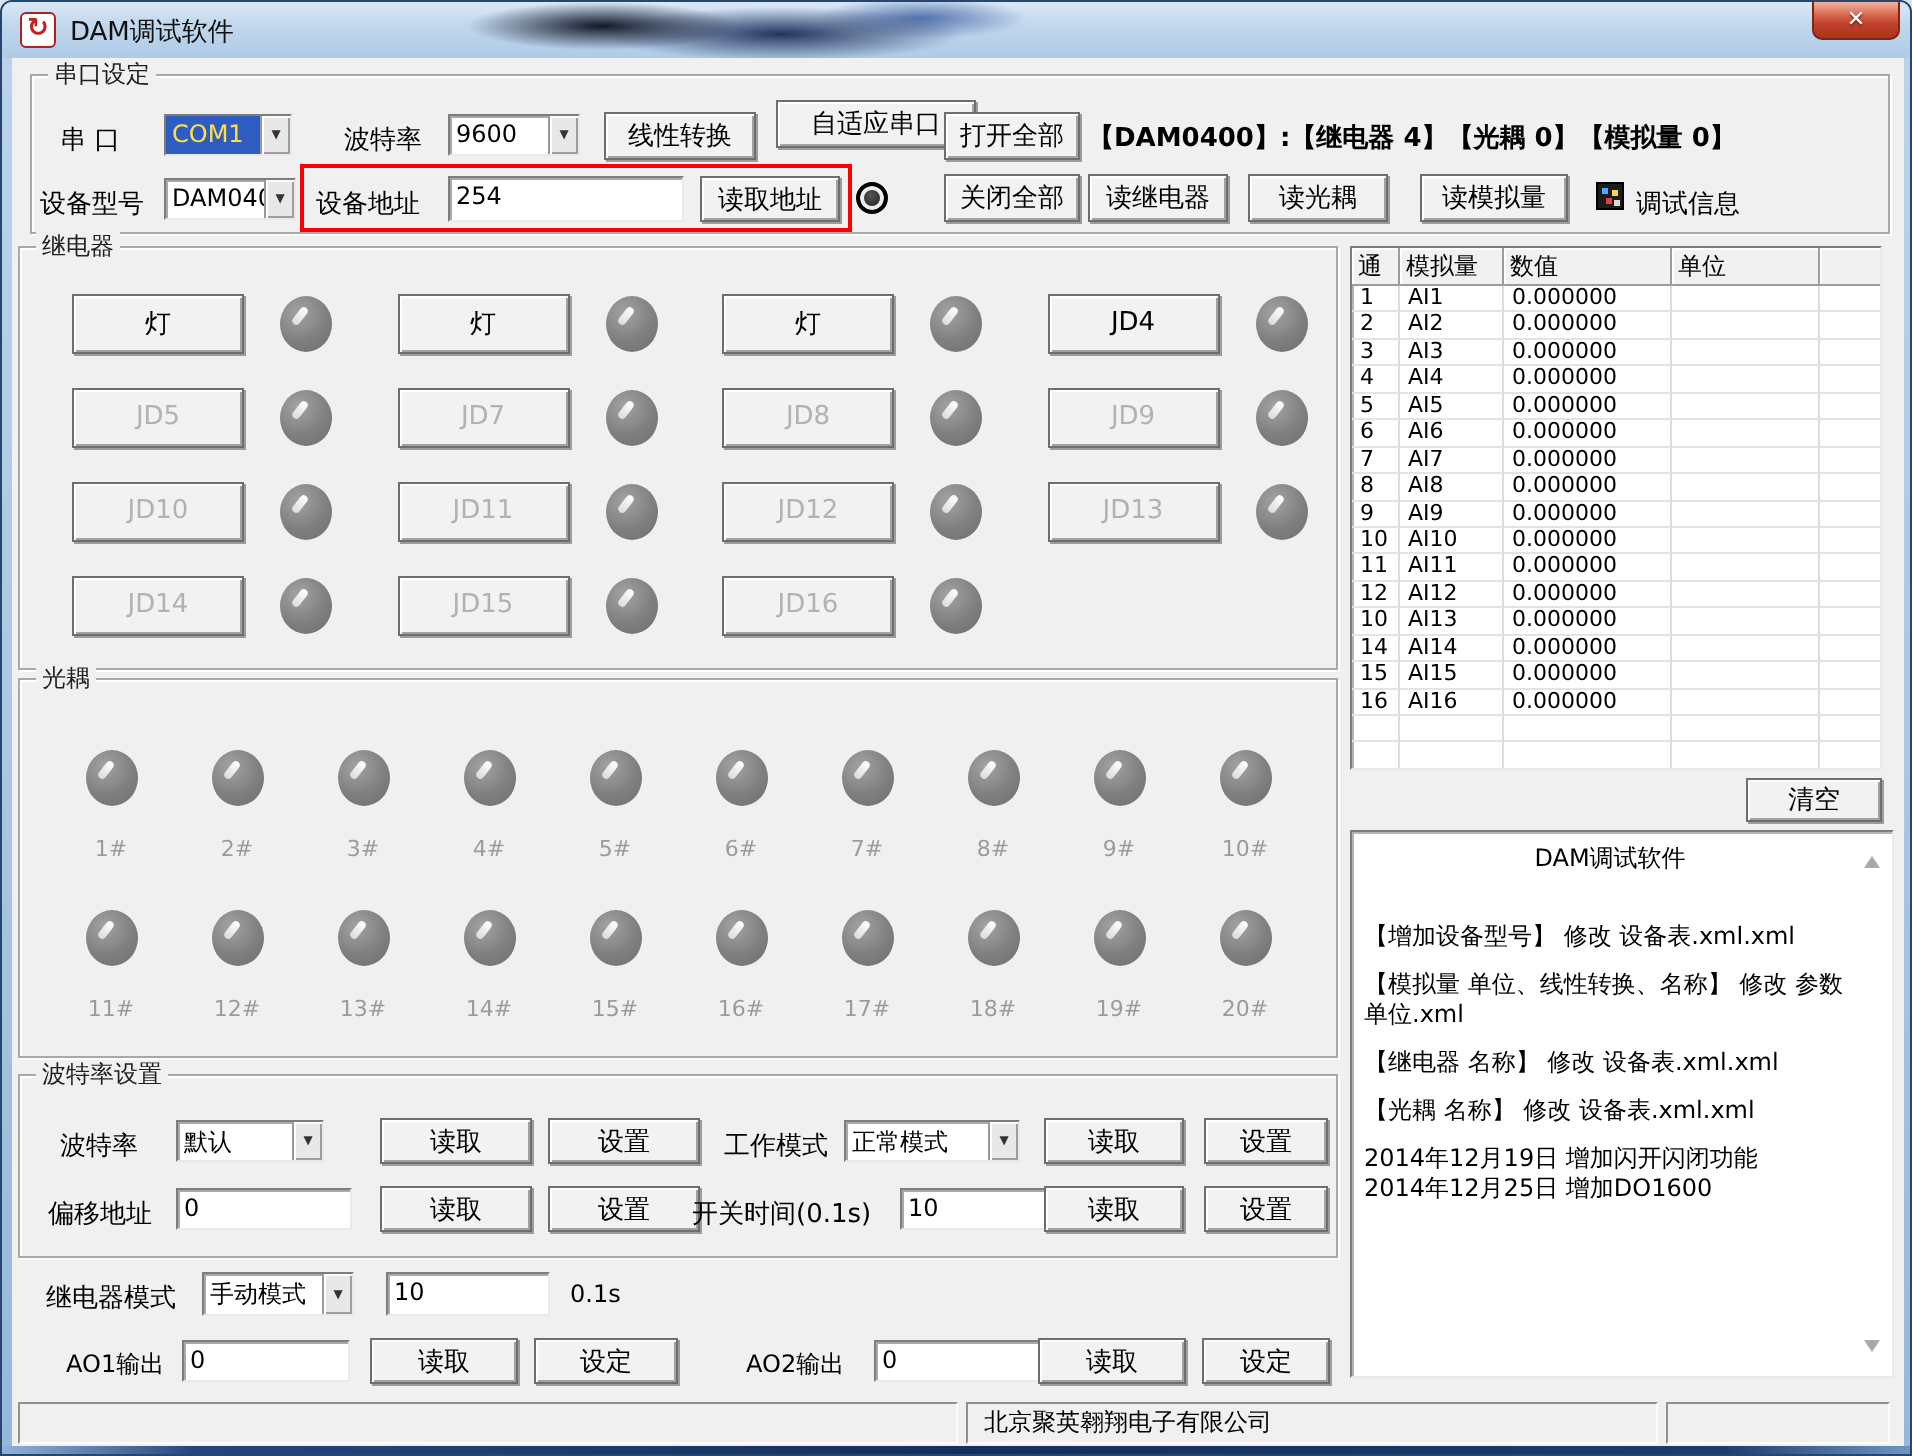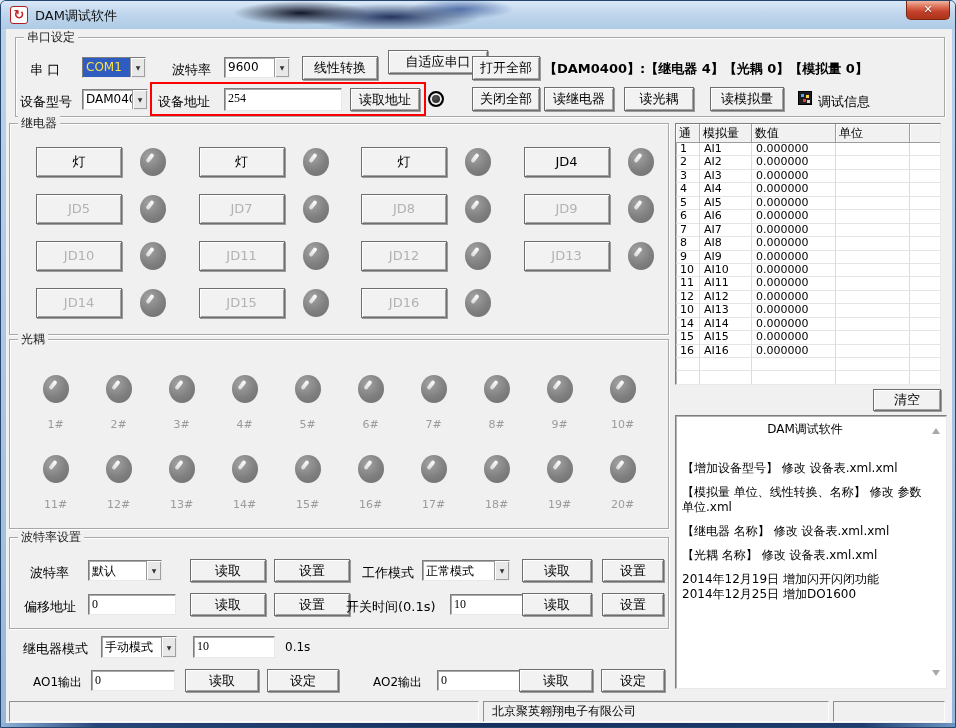--- a/index.html
+++ b/index.html
@@ -33,21 +33,21 @@
     font-size:12px;color:#202020;line-height:14px;}
   .btn{position:absolute;display:flex;align-items:center;justify-content:center;
     background:#f2f2f2;border:1px solid #6e6e6e;
     box-shadow:inset 1px 1px 0 #ffffff,inset -1px -1px 0 #a2a2a2,1px 1px 0 rgba(0,0,0,.35);
     font-size:13px;color:#000;cursor:pointer;}
   .btn.off{color:#b2b2b2;}
   .lbl{position:absolute;font-size:13px;color:#000;white-space:nowrap;}
   .field{position:absolute;background:#fff;border:1px solid #7d7d7d;
     border-right-color:#e9e9e9;border-bottom-color:#e9e9e9;
     box-shadow:inset 1px 1px 0 rgba(64,64,64,.45);
-    font-size:12px;color:#000;padding:2px 3px;line-height:15px;white-space:nowrap;overflow:hidden;font-family:Liberation Serif, serif;}
+    font-size:12px;color:#000;padding:2px 3px;line-height:15px;white-space:nowrap;overflow:hidden;}
   .combo{position:absolute;background:#fff;border:1px solid #7d7d7d;
     border-right-color:#e9e9e9;border-bottom-color:#e9e9e9;
     box-shadow:inset 1px 1px 0 rgba(64,64,64,.45);display:flex;cursor:pointer;}
   .combo-text{flex:1;font-size:12px;padding:2px 2px 0 3px;white-space:nowrap;overflow:hidden;}
   .combo-text.sel{background:#2f5cc0;color:#fde047;}
   .combo-btn{width:15px;background:#e8e8e8;border-left:1px solid #9a9a9a;
     box-shadow:inset 1px 1px 0 #fff,inset -1px -1px 0 #9f9f9f;
     display:flex;align-items:center;justify-content:center;}
   .combo-btn::after{content:"▼";font-size:6px;color:#333;}
   .led{position:relative;width:26px;height:28px;border-radius:50%;

